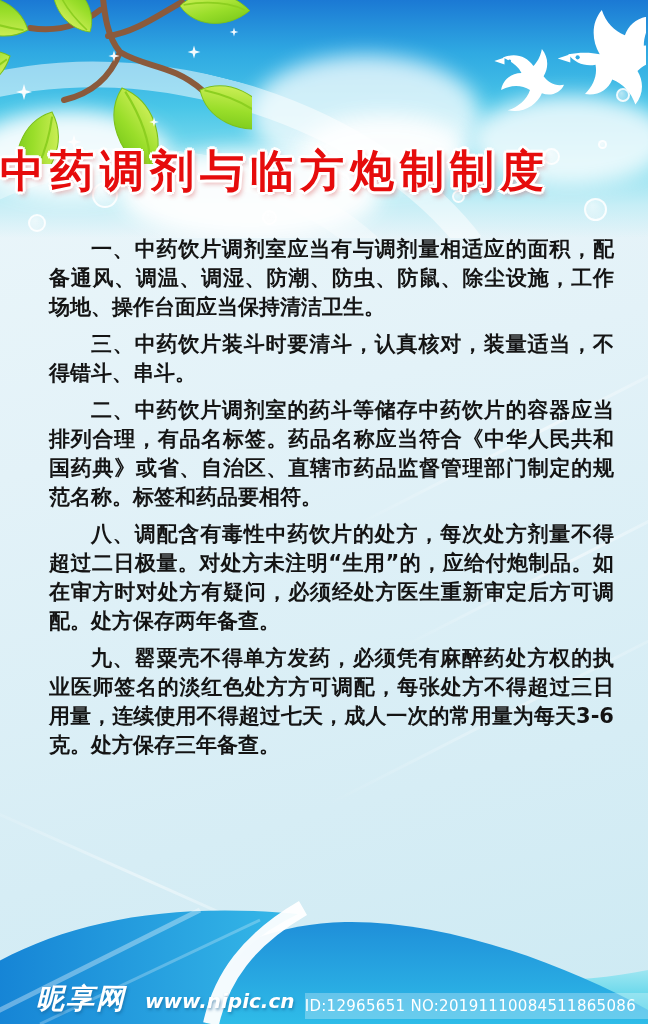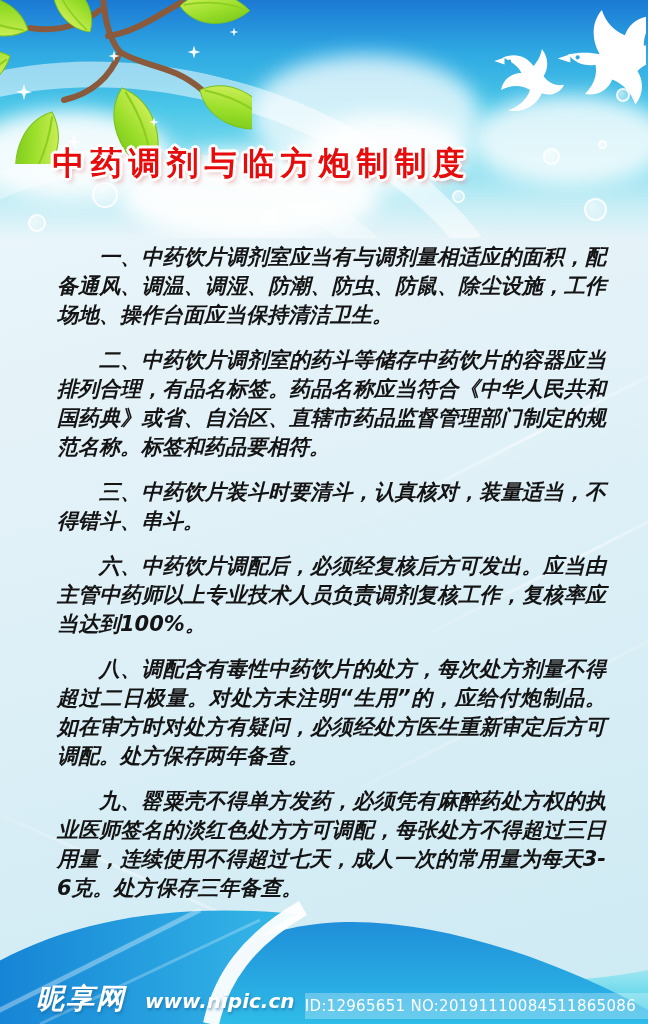--- a/index.html
+++ b/index.html
@@ -51,36 +51,36 @@
     background:radial-gradient(circle at 35% 30%, rgba(255,255,255,.55), rgba(255,255,255,.08));
   }
 
   .leaves { position:absolute; left:-6px; top:-8px; }
   .doves  { position:absolute; right:2px; top:6px; }
 
   
   .title {
     position:absolute; left:0; top:142px; width:523px;
     text-align:center;
-    font-size:32px; font-weight:900; letter-spacing:6px;
+    font-size:44px; font-weight:900; letter-spacing:6px;
     color:#e60c0c;
     text-shadow:
       -2px -2px 0 #fff, 2px -2px 0 #fff, -2px 2px 0 #fff, 2px 2px 0 #fff,
       0 -3px 0 #fff, 0 3px 0 #fff, -3px 0 0 #fff, 3px 0 0 #fff,
       3px 4px 5px rgba(210,60,60,.45);
     white-space:nowrap;
   }
 
   
   .regulations {
     position:absolute; left:41px; top:227px; width:581px;
     font-size:21px; line-height:29px; font-weight:bold;
     color:#141414; text-align:justify;
   }
-  .regulations p { text-indent:2em; margin:16px;font-style:italic; }
+  .regulations p { text-indent:2em; margin:8px; }
 
   .streak {
     position:absolute; height:3px; opacity:.55;
     background:linear-gradient(to right, rgba(255,255,255,0), rgba(255,255,255,.9), rgba(255,255,255,0));
     transform:rotate(-27deg);
   }
   .streak.t1 { left:330px; top:430px; width:420px; }
   .streak.t2 { left:380px; top:560px; width:380px; }
   .streak.t3 { left:300px; top:700px; width:460px; opacity:.4; }
   .streak.t4 { left:-60px; top:880px; width:420px; transform:rotate(24deg); opacity:.5; }
@@ -200,23 +200,22 @@
 
   <div class="title">中药调剂与临方炮制制度</div>
 
   <div class="streak t1"></div>
   <div class="streak t2"></div>
   <div class="streak t3"></div>
   <div class="streak t4"></div>
 
   <div class="regulations">
     <p>一、中药饮片调剂室应当有与调剂量相适应的面积，配备通风、调温、调湿、防潮、防虫、防鼠、除尘设施，工作场地、操作台面应当保持清洁卫生。</p>
+    <p>三、中药饮片装斗时要清斗，认真核对，装量适当，不得错斗、串斗。</p>
     <p>二、中药饮片调剂室的药斗等储存中药饮片的容器应当排列合理，有品名标签。药品名称应当符合《中华人民共和国药典》或省、自治区、直辖市药品监督管理部门制定的规范名称。标签和药品要相符。</p>
-    <p>三、中药饮片装斗时要清斗，认真核对，装量适当，不得错斗、串斗。</p>
-    <p>六、中药饮片调配后，必须经复核后方可发出。应当由主管中药师以上专业技术人员负责调剂复核工作，复核率应当达到100%。</p>
     <p>八、调配含有毒性中药饮片的处方，每次处方剂量不得超过二日极量。对处方未注明“生用”的，应给付炮制品。如在审方时对处方有疑问，必须经处方医生重新审定后方可调配。处方保存两年备查。</p>
     <p>九、罂粟壳不得单方发药，必须凭有麻醉药处方权的执业医师签名的淡红色处方方可调配，每张处方不得超过三日用量，连续使用不得超过七天，成人一次的常用量为每天3-6克。处方保存三年备查。</p>
   </div>
 
   <svg class="footer-waves" width="648" height="124" viewBox="0 0 648 124">
     <defs>
       <linearGradient id="gCyan" x1="0" y1="0" x2="0" y2="1">
         <stop offset="0" stop-color="#bdeef5"></stop>
         <stop offset="1" stop-color="#2cc8e4"></stop>
       </linearGradient>

